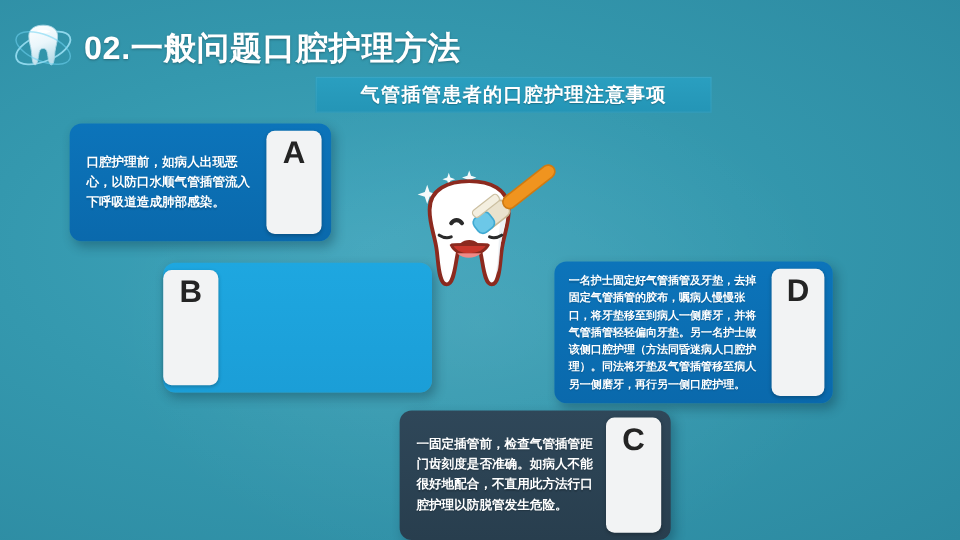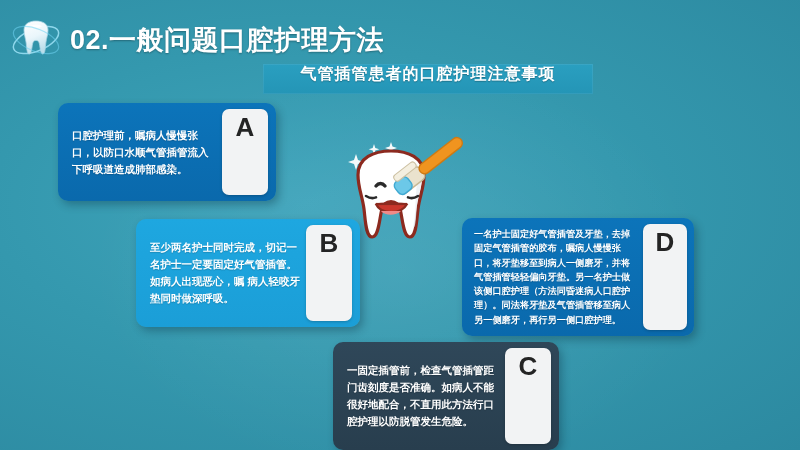--- a/index.html
+++ b/index.html
@@ -36,21 +36,21 @@
     letter-spacing: 0.5px;
     text-shadow: 0 1px 2px rgba(0,0,0,0.30);
     white-space: nowrap;
   }
 
   .subtitle-band {
     position: absolute;
     left: 263px; top: 64px;
     width: 330px; height: 30px;
     background: linear-gradient(180deg, #2a9fc0 0%, #2495b6 100%);
-    display: flex; justify-content: center;
+    display: flex; align-items: center; justify-content: center;
     box-shadow: inset 0 0 0 1px rgba(255,255,255,0.07);
     z-index: 5;
   }
   .subtitle-band span {
     color: #ffffff;
     font-size: 16px;
     font-weight: bold;
     letter-spacing: 1px;
     text-shadow: 0 1px 1px rgba(0,0,0,0.25);
     white-space: nowrap;
@@ -180,31 +180,28 @@
         <rect x="96" y="44" width="30" height="15" rx="5" fill="#eae2cd" stroke="#c8b894" stroke-width="1.4"></rect>
         <rect x="94" y="44" width="16" height="15" rx="5" fill="#6cc8e8" stroke="#3fa9d2" stroke-width="1.4"></rect>
         <rect x="124" y="45.5" width="52" height="11" rx="5.5" fill="#f0941f" stroke="#cf7a12" stroke-width="1.4"></rect>
         <rect x="99" y="38" width="26" height="7" rx="3" fill="#f4efe0" stroke="#ccc0a2" stroke-width="1"></rect>
       </g>
     </svg>
   </div>
 
   <div class="card blue-dark" id="cardA">
     <div class="body">
-      <p>口腔护理前，嘱病人慢慢张口，以防口水顺气管插管流入下呼吸道造成肺部感染。</p>
+      <p>口腔护理前，如病人出现恶心，以防口水顺气管插管流入下呼吸道造成肺部感染。</p>
     </div>
     <div class="letter">
       <span>A</span>
     </div>
   </div>
 
   <div class="card blue-light" id="cardB">
-    <div class="body">
-      <p>至少两名护士同时完成，切记一名护士一定要固定好气管插管。如病人出现恶心，嘱 病人轻咬牙垫同时做深呼吸。</p>
-    </div>
     <div class="letter">
       <span>B</span>
     </div>
   </div>
 
   <div class="card blue-dark letter-right-narrow" id="cardD">
     <div class="body">
       <p>一名护士固定好气管插管及牙垫，去掉固定气管插管的胶布，嘱病人慢慢张口，将牙垫移至到病人一侧磨牙，并将气管插管轻轻偏向牙垫。另一名护士做该侧口腔护理（方法同昏迷病人口腔护理）。同法将牙垫及气管插管移至病人另一侧磨牙，再行另一侧口腔护理。</p>
     </div>
     <div class="letter">

